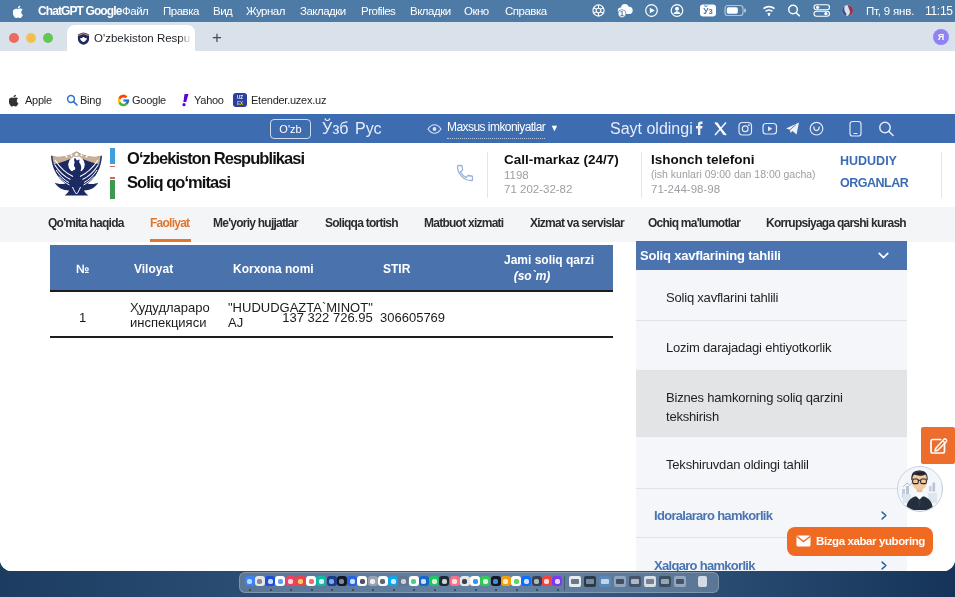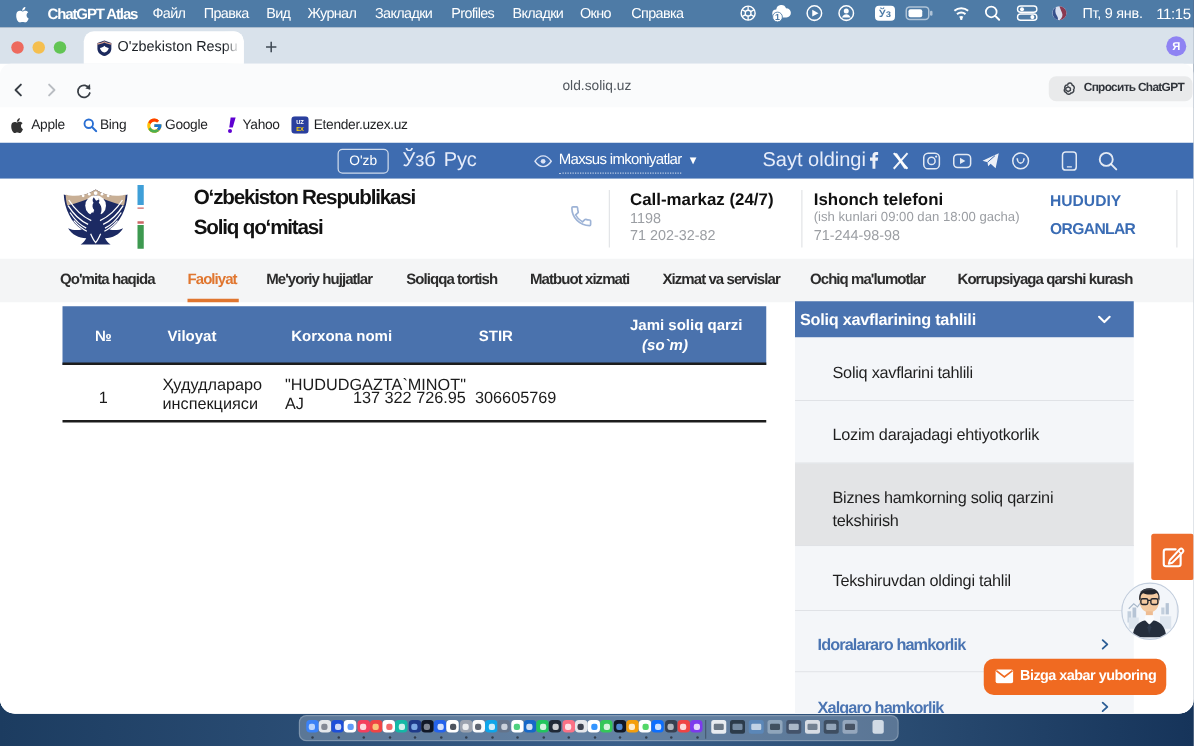--- a/index.html
+++ b/index.html
@@ -40,21 +40,21 @@
 
 
 #page { position:absolute; left:0; top:92px; width:955px; height:457px; background:#fff; overflow:hidden; }
 
 #topbar { position:absolute; left:0; top:0; width:955px; height:29px; background:#3e6cb0; color:#e8eefc; }
 #topbar .t { position:absolute; top:0; height:29px; line-height:29px; font-size:16px; color:#e7edfa; white-space:nowrap; }
 #ozb-box { position:absolute; left:270px; top:5px; width:41px; height:20px; border:1px solid rgba(255,255,255,.75); border-radius:4px; text-align:center; line-height:19px; font-size:11px; color:#fff; }
 
 
 #phead { position:absolute; left:0; top:29px; width:955px; height:64px; background:#fff; }
-.htitle { position:absolute; left:127px; font-size:16.5px; font-weight:bold; color:#121212; letter-spacing:-0.95px;margin-left:28px; }
+.htitle { position:absolute; left:127px; font-size:16.5px; font-weight:bold; color:#121212; letter-spacing:-0.95px; }
 .vsep { position:absolute; width:1px; background:#e3e5e8; top:9px; height:46px; }
 .hb { position:absolute; font-weight:bold; font-size:13.5px; color:#101010; white-space:nowrap; }
 .hg { position:absolute; font-size:11.5px; color:#9b9ea3; white-space:nowrap; }
 
 
 #pnav { position:absolute; left:0; top:93px; width:955px; height:35px; background:#f4f5f6; }
 #pnav .ni { position:absolute; top:9px; font-size:12px; font-weight:bold; letter-spacing:-0.75px; color:#2c2c2c; white-space:nowrap;text-align:center; }
 
 
 #content { position:absolute; left:0; top:128px; width:955px; height:329px; background:#fff; }
@@ -82,21 +82,21 @@
 .di { position:absolute; top:3px; width:10px; height:10px; border-radius:3px; }
 .dot { position:absolute; top:16px; width:2px; height:2px; border-radius:50%; background:rgba(35,42,52,.75); }
 </style>
 </head>
 <body>
 
 <div id="menubar">
   <svg class="abs" style="left:13px;top:4.5px" width="11" height="13" viewBox="0 0 13 15">
       <path fill="#fff" d="M10.8 7.9c0-2 1.7-3 1.8-3.1-1-1.4-2.5-1.6-3-1.6-1.3-.1-2.5.8-3.1.8-.6 0-1.6-.8-2.7-.7C2.4 3.4 1.1 4.1.4 5.3c-1.5 2.5-.4 6.3 1 8.3.7 1 1.5 2.1 2.6 2.1 1 0 1.4-.7 2.7-.7 1.3 0 1.6.7 2.7.7 1.1 0 1.8-1 2.5-2 .8-1.2 1.1-2.3 1.1-2.4-.1 0-2.2-.9-2.2-3.4zM8.7 1.9c.6-.7 1-1.6.9-2.6-.8 0-1.9.6-2.5 1.3-.5.6-1 1.6-.9 2.5 1 .1 1.9-.5 2.5-1.2z" transform="translate(0,1.2) scale(0.9)"></path>
     </svg>
-  <div class="mi bold" style="left:38px;font-size:12px;letter-spacing:-0.9px">ChatGPT Atlas</div>
+  <div class="mi bold" style="left:38px;font-size:12px;letter-spacing:-0.9px">ChatGPT Google</div>
   <div class="mi" style="left:122px">Файл</div>
   <div class="mi" style="left:163px">Правка</div>
   <div class="mi" style="left:213px">Вид</div>
   <div class="mi" style="left:246px">Журнал</div>
   <div class="mi" style="left:300px">Закладки</div>
   <div class="mi" style="left:361px">Profiles</div>
   <div class="mi" style="left:410px">Вкладки</div>
   <div class="mi" style="left:464px">Окно</div>
   <div class="mi" style="left:505px">Справка</div>
   <div class="mi" style="left:866px;letter-spacing:-0.2px">Пт, 9 янв.</div>
@@ -149,40 +149,20 @@
           <path d="M7 1 C9 2.2 11.5 2.8 13 2.7 L13 4 C10.5 3.8 8.5 3 7 2.2 C5.5 3 3.5 3.8 1 4 L1 2.7 C2.5 2.8 5 2.2 7 1 Z" fill="#d9a18c"></path>
           <path d="M7 5 C8 6.2 9.5 6.7 10.8 6.8 C10.4 8.8 9 10.2 7 10.8 C5 10.2 3.6 8.8 3.2 6.8 C4.5 6.7 6 6.2 7 5 Z" fill="#fff"></path>
         </svg>
       <div class="title">O'zbekiston Respub</div>
       <div class="fade"></div>
     </div>
     <div id="plus">+</div>
     <div id="profileB">Я</div>
   </div>
 
-  <div id="urlrow">
-    <svg class="abs" style="left:8.5px;top:15px" width="12" height="12" viewBox="0 0 14 14">
-        <path d="M9 2 L4 7 L9 12" stroke="#383e45" stroke-width="1.8" fill="none" stroke-linecap="round" stroke-linejoin="round"></path>
-      </svg>
-    <svg class="abs" style="left:34.5px;top:15px" width="12" height="12" viewBox="0 0 14 14">
-        <path d="M5 2 L10 7 L5 12" stroke="#b9bdc2" stroke-width="1.8" fill="none" stroke-linecap="round" stroke-linejoin="round"></path>
-      </svg>
-    <svg class="abs" style="left:60px;top:14.5px" width="14" height="14" viewBox="0 0 15 15">
-        <path d="M12.3 5.2 A5.2 5.2 0 1 0 12.7 9" stroke="#383e45" stroke-width="1.5" fill="none" stroke-linecap="round"></path>
-        <path d="M12.9 1.2 L13.1 5.9 L8.9 5.1 Z" fill="#383e45"></path>
-      </svg>
-    <div id="urltext">old.soliq.uz</div>
-    <div id="askgpt">
-      <svg class="abs" style="left:9px;top:3.5px" width="13" height="13" viewBox="0 0 24 24">
-          <path fill="none" stroke="#40454c" stroke-width="2.2" d="M12 3.5c1.8-1.6 4.6-1 5.7 1 .2.4.4.9.4 1.4 2.3.5 3.6 3 2.7 5.2-.2.4-.4.8-.7 1.1.9 2.2-.4 4.6-2.7 5.1-.4.1-.9.2-1.3.1-1.1 2-3.9 2.6-5.7 1a4 4 0 0 1-1.1-1.4c-2.3-.5-3.6-3-2.7-5.2.2-.4.4-.8.7-1.1-.9-2.2.4-4.6 2.7-5.1.4-.1.9-.2 1.3-.1z"></path>
-          <path fill="none" stroke="#40454c" stroke-width="2.2" d="M8.5 13.5v-3.2l3.5-2 3.5 2v3.4l-3.5 2z" transform="scale(0.96) translate(0.5,0.3)"></path>
-        </svg>
-      <span>Спросить ChatGPT</span>
-    </div>
-  </div>
 
   <div id="bmbar">
     <svg class="abs" style="left:9px;top:8px" width="11" height="13" viewBox="0 0 13 15">
         <path fill="#333" d="M10.8 7.9c0-2 1.7-3 1.8-3.1-1-1.4-2.5-1.6-3-1.6-1.3-.1-2.5.8-3.1.8-.6 0-1.6-.8-2.7-.7C2.4 3.4 1.1 4.1.4 5.3c-1.5 2.5-.4 6.3 1 8.3.7 1 1.5 2.1 2.6 2.1 1 0 1.4-.7 2.7-.7 1.3 0 1.6.7 2.7.7 1.1 0 1.8-1 2.5-2 .8-1.2 1.1-2.3 1.1-2.4-.1 0-2.2-.9-2.2-3.4zM8.7 1.9c.6-.7 1-1.6.9-2.6-.8 0-1.9.6-2.5 1.3-.5.6-1 1.6-.9 2.5 1 .1 1.9-.5 2.5-1.2z" transform="translate(0,1.2) scale(0.85)"></path>
       </svg>
     <div class="bm" style="left:25px">Apple</div>
     <svg class="abs" style="left:65.5px;top:8px" width="12" height="12" viewBox="0 0 12 12">
         <circle cx="5" cy="5" r="3.4" fill="none" stroke="#2a6fd3" stroke-width="1.5"></circle>
         <path d="M7.6 7.6 L11 11" stroke="#2a6fd3" stroke-width="1.6" stroke-linecap="round"></path>
       </svg>

